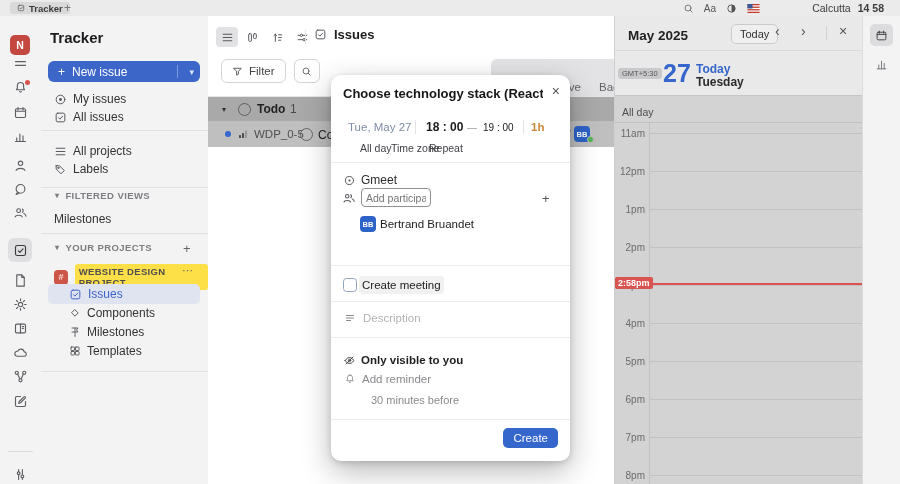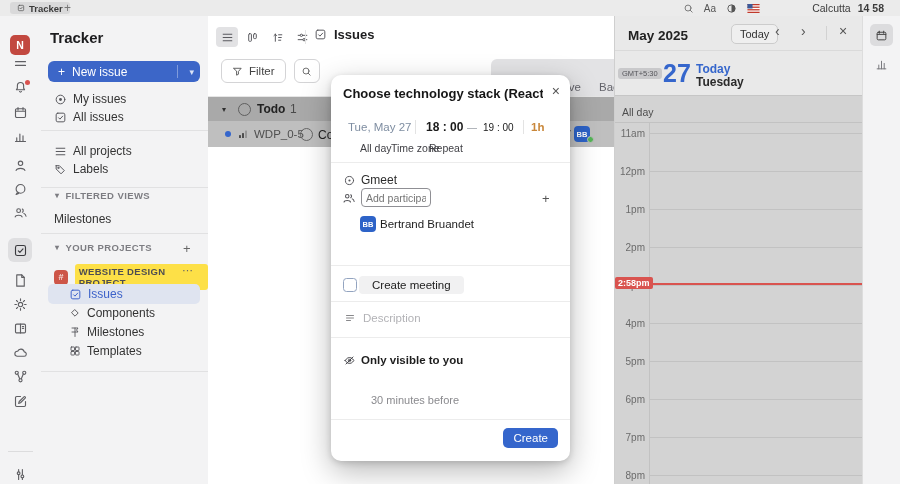--- a/index.html
+++ b/index.html
@@ -440,40 +440,47 @@
     </div>
 
     <div class="mrow" style="left:0;top:140px;height:18px;width:239px;">
       <span class="avatar abs" style="left:29px;">BB</span>
       <span class="abs" style="left:49px;font-size:11.5px;color:#1d1d1d;">Bertrand Bruandet</span>
     </div>
     <div class="mdiv" style="top:190px;"></div>
 
     <div class="mrow" style="left:0;top:201px;height:18px;width:239px;">
       <span class="abs" style="left:12px;width:12px;height:12px;border:1.5px solid #93a4c0;border-radius:3.5px;background:#fff;"></span>
-      <span class="abs" style="left:28px;font-size:11.5px;color:#222;background:#f1f1f2;border-radius:4px;padding:3px 13px;text-align:right;">Create meeting</span>
+      <span class="abs" style="left:28px;font-size:11.5px;color:#222;background:#f1f1f2;border-radius:4px;padding:3px 3px;text-align:right;">Create meeting</span>
     </div>
     <div class="mdiv" style="top:226px;"></div>
 
     <div class="mrow" style="left:0;top:235px;height:16px;width:239px;">
       <svg class="sic abs" style="left:13px;" width="12" height="12" viewBox="0 0 24 24" color="#7a7a7e">
           <path d="M5 7h14M5 12h14M5 17h8"></path>
         </svg>
       <span class="abs" style="left:32px;font-size:11.5px;color:#b2b2b6;">Description</span>
     </div>
     <div class="mdiv" style="top:262px;"></div>
 
     <div class="mrow" style="left:0;top:277px;height:16px;width:239px;">
       <svg class="sic abs" style="left:12px;" width="13" height="13" viewBox="0 0 24 24" color="#45454a">
           <path d="M4 12s3-5.5 8-5.5S20 12 20 12s-3 5.5-8 5.5S4 12 4 12z"></path>
           <circle cx="12" cy="12" r="2.2"></circle>
           <path d="M5.5 18.5 18.5 5.5"></path>
         </svg>
       <span class="abs" style="left:30px;font-size:11.5px;font-weight:bold;color:#1d1d1d;">Only visible to you</span>
     </div>
+    <div class="mrow" style="left:0;top:296px;height:16px;width:239px;">
+      <svg class="sic abs" style="left:13px;" width="12" height="12" viewBox="0 0 24 24" color="#8a8a8e">
+          <path d="M12 4a5 5 0 0 0-5 5v4l-1.5 2.5h13L17 13V9a5 5 0 0 0-5-5z"></path>
+          <path d="M10.5 18.5a1.8 1.8 0 0 0 3 0"></path>
+        </svg>
+      <span class="abs" style="left:31px;font-size:11.5px;color:#8a8a8e;">Add reminder</span>
+    </div>
     <div class="mrow" style="left:0;top:317px;height:16px;width:239px;">
       <span class="abs" style="left:40px;font-size:11px;color:#8a8a8e;">30 minutes before</span>
     </div>
     <div class="mdiv" style="top:344px;"></div>
 
     <div class="abs" style="right:12px;top:353px;height:20px;padding:0 10px;background:#3566cc;border-radius:5px;color:#fff;font-size:11.5px;display:flex;align-items:center;">
       <span>Create</span>
     </div>
   </div>
 

